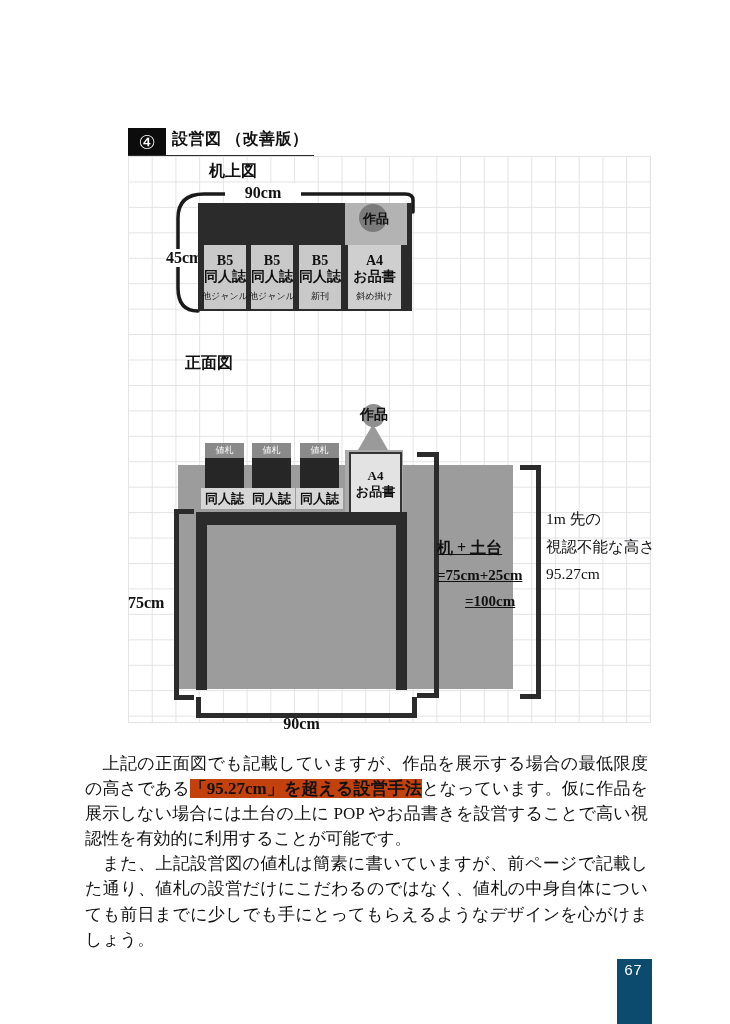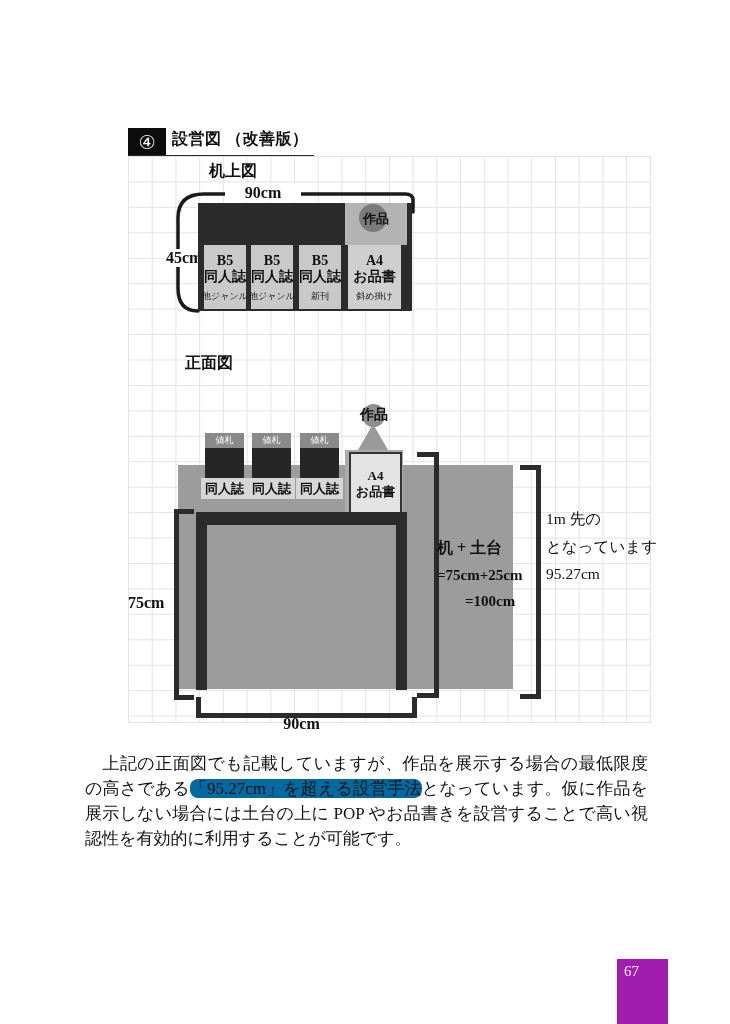--- a/index.html
+++ b/index.html
@@ -39,53 +39,53 @@
   .tbox .l12{font-size:14px;font-weight:bold;white-space:nowrap;}
   .tbox .l3{font-size:9px;margin-top:6px;white-space:nowrap;}
   .dim{font-size:16px;font-weight:bold;background:#fff;white-space:nowrap;}
 
   
   .band{left:178px;top:465px;width:335px;height:224px;background:#9c9c9c;}
   .art-circle-f{left:362px;top:404px;width:23px;height:23px;border-radius:50%;background:#8f8f8f;}
   .easel{left:358px;top:424px;width:0;height:0;border-left:15px solid transparent;
          border-right:15px solid transparent;border-bottom:26px solid #9a9a9a;}
   .art-label-f{left:356px;top:406px;width:36px;font-size:14px;font-weight:bold;text-align:center;white-space:nowrap;}
-  .stack{top:433px;width:47px;height:66px;}
+  .stack{top:443px;width:47px;height:66px;}
   .stack .tag{position:absolute;left:4px;top:0;width:39px;height:15px;background:#8a8a8a;
               color:#fff;font-size:9px;}
   .stack .blk{position:absolute;left:4px;top:15px;width:39px;height:30px;background:#262626;}
   .stack .book{position:absolute;left:0;top:45px;width:47px;height:21px;background:#d6d6d6;
                font-size:13px;font-weight:bold;}
   .a4back{left:345px;top:450px;width:58px;height:63px;background:#ababab;}
   .a4in{left:349px;top:452px;width:49px;height:59px;background:#e3e3e3;border:2px solid #333;
         font-size:13px;font-weight:bold;line-height:1.2;flex-direction:column;}
   .tbar{left:196px;top:512px;width:211px;height:13px;background:#2b2b2b;}
   .legL{left:196px;top:512px;width:11px;height:178px;background:#2b2b2b;}
   .legR{left:396px;top:512px;width:11px;height:178px;background:#2b2b2b;}
   .br{border:0 solid #2b2b2b;}
   .br75 {left:174px;top:509px;width:15px;height:181px;border-left-width:5px;border-top-width:5px;border-bottom-width:5px;}
   .br100{left:417px;top:452px;width:17px;height:236px;border-right-width:5px;border-top-width:5px;border-bottom-width:5px;}
   .br95 {left:520px;top:465px;width:16px;height:224px;border-right-width:5px;border-top-width:5px;border-bottom-width:5px;}
   .br90 {left:196px;top:697px;width:211px;height:16px;border-left-width:5px;border-right-width:5px;border-bottom-width:5px;}
   .calc{left:437px;top:538px;width:110px;font-weight:bold;}
-  .calc div{white-space:nowrap;}
+  .calc div{white-space:nowrap;text-decoration:underline;}
   .calc .c1{font-size:16px;margin-bottom:8px;}
   .calc .c2{font-size:15px;margin-bottom:9px;}
   .calc .c3{font-size:15px;margin-left:28px;}
   .note{left:546px;top:509px;width:130px;font-weight:normal;}
   .note div{white-space:nowrap;font-size:15.5px;margin-bottom:7px;}
 
   
   .bodytext{left:85px;top:751px;width:563px;font-size:17px;line-height:25.1px;text-align:justify;}
   .bodytext p{margin:0;}
-  .hl{background:#0369a1;font-weight:normal;border-radius:8px;}
+  .hl{background:#c2410c;font-weight:bold;}
 
   
-  .pagenum{left:617px;top:959px;width:51px;height:65px;background:#a21caf;color:#fff;
-           font-family:Liberation Serif, serif;font-size:15px;
+  .pagenum{left:617px;top:959px;width:35px;height:65px;background:#0c4a6e;color:#fff;
+           font-family:Liberation Mono, monospace;font-size:15px;
            padding:4px 0 0 7px;box-sizing:border-box;}
 </style>
 </head>
 <body>
 
 <div class="abs badge ctr">
   <span>④</span>
 </div>
 <div class="abs title">設営図 （改善版）</div>
 <div class="abs rule"></div>
@@ -169,23 +169,24 @@
 <div class="abs dim ctr" style="left:196px;top:715px;width:211px;background:transparent;">90cm</div>
 
 <div class="abs calc">
   <div class="c1">机 + 土台</div>
   <div class="c2">=75cm+25cm</div>
   <div class="c3">=100cm</div>
 </div>
 
 <div class="abs note">
   <div>1m 先の</div>
-  <div>となっています</div>
+  <div>視認不能な高さ</div>
   <div>95.27cm</div>
 </div>
 
 <div class="abs bodytext">
   <p><span>　上記の正面図でも記載していますが、作品を展示する場合の最低限度の高さである</span><span class="hl">「95.27cm」を超える設営手法</span><span>となっています。仮に作品を展示しない場合には土台の上に POP やお品書きを設営することで高い視認性を有効的に利用することが可能です。</span></p>
+  <p>　また、上記設営図の値札は簡素に書いていますが、前ページで記載した通り、値札の設営だけにこだわるのではなく、値札の中身自体についても前日までに少しでも手にとってもらえるようなデザインを心がけましょう。</p>
 </div>
 
 <div class="abs pagenum">
   <span>67</span>
 </div>
 
 </body></html>

